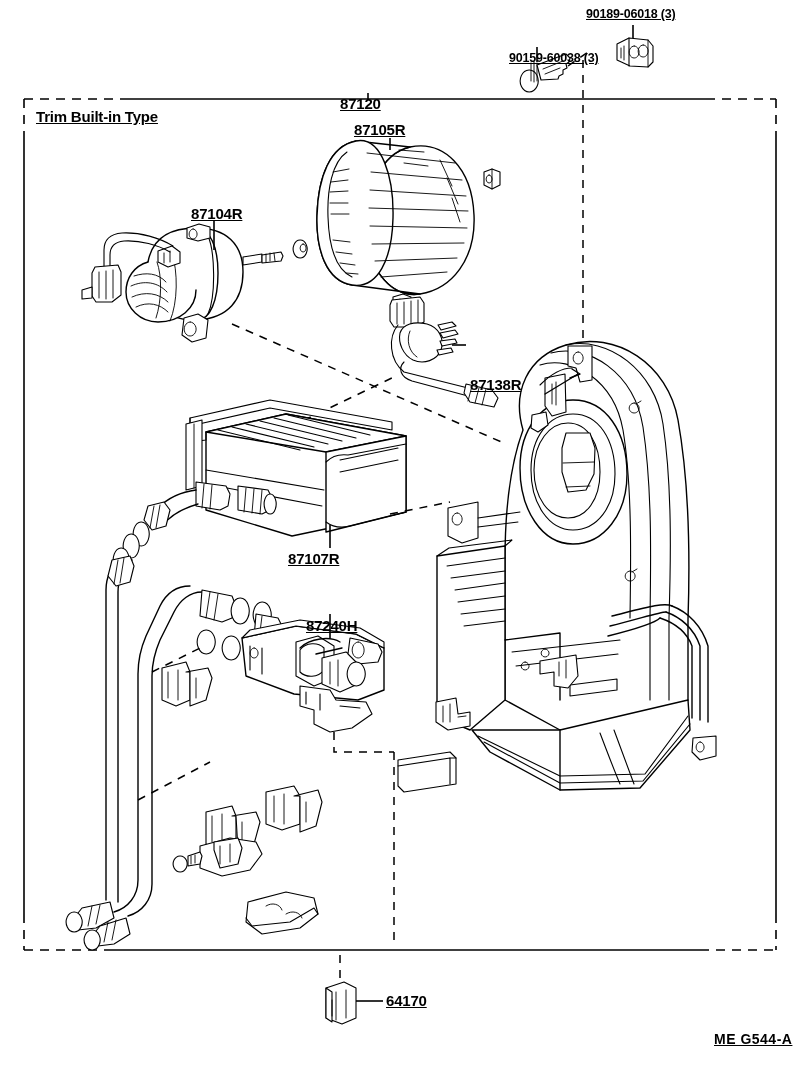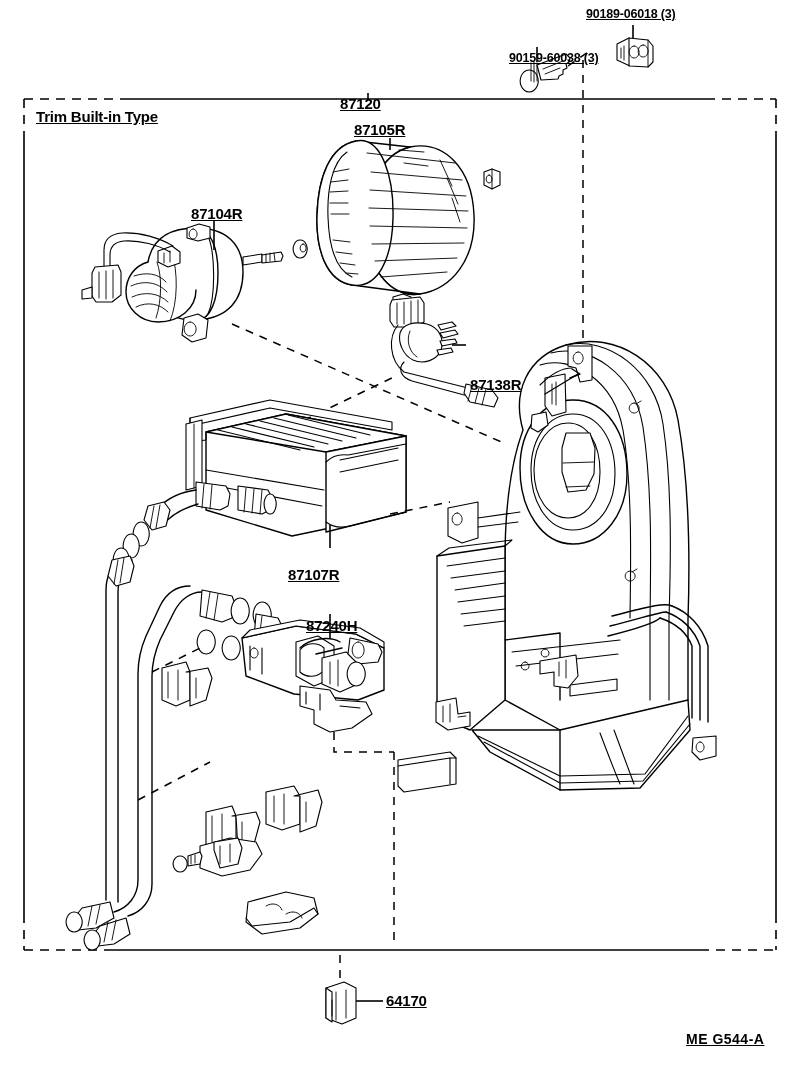--- a/index.html
+++ b/index.html
@@ -22,21 +22,21 @@
     font-weight:bold;
     font-size:15px;
     letter-spacing:-0.2px;
     white-space:nowrap;
     color:#000;
     line-height:1;
     text-decoration:underline;
   }
   .lbl.small{font-size:12.5px;}
   .lbl.type{font-size:15px;font-weight:bold;margin-top:31px;}
-  .lbl.code{font-size:14px;font-weight:bold;letter-spacing:0.5px;}
+  .lbl.code{font-size:14px;font-weight:bold;letter-spacing:0.5px;margin-left:28px;}
   svg{display:block;position:absolute;top:0;left:0;}
   .ln{fill:none;stroke:#000;stroke-width:1.4;stroke-linecap:round;stroke-linejoin:round;}
   .ln2{fill:none;stroke:#000;stroke-width:1.1;stroke-linecap:round;stroke-linejoin:round;}
   .thin{fill:none;stroke:#000;stroke-width:0.9;stroke-linecap:round;stroke-linejoin:round;}
   .fillw{fill:#fff;stroke:#000;stroke-width:1.4;stroke-linejoin:round;stroke-linecap:round;}
   .fillw2{fill:#fff;stroke:#000;stroke-width:1.1;stroke-linejoin:round;stroke-linecap:round;}
   .dash{fill:none;stroke:#000;stroke-width:1.6;stroke-dasharray:9 7;stroke-linecap:butt;}
   .leader{fill:none;stroke:#000;stroke-width:1.6;stroke-linecap:butt;}
   .thindash{fill:none;stroke:#000;stroke-width:1.5;stroke-dasharray:8 7;stroke-linecap:butt;}
 </style>
@@ -412,21 +412,21 @@
   <div class="lbl type" style="left:36px; top:78px;">Trim Built-in Type</div>
 
   <div class="lbl" style="left:340px; top:96px;">87120</div>
 
   <div class="lbl" style="left:354px; top:122px;">87105R</div>
 
   <div class="lbl" style="left:191px; top:206px;">87104R</div>
 
   <div class="lbl" style="left:470px; top:337px;margin-top:40px;">87138R</div>
 
-  <div class="lbl" style="left:288px; top:551px;margin-top:16px;">87107R</div>
+  <div class="lbl" style="left:288px; top:551px;">87107R</div>
 
   <div class="lbl" style="left:306px; top:618px;">87240H</div>
 
   <div class="lbl" style="left:386px; top:993px;">64170</div>
 
   <div class="lbl code" style="left:686px; top:1032px;">ME  G544-A</div>
 
 </div>
 
 </body></html>

